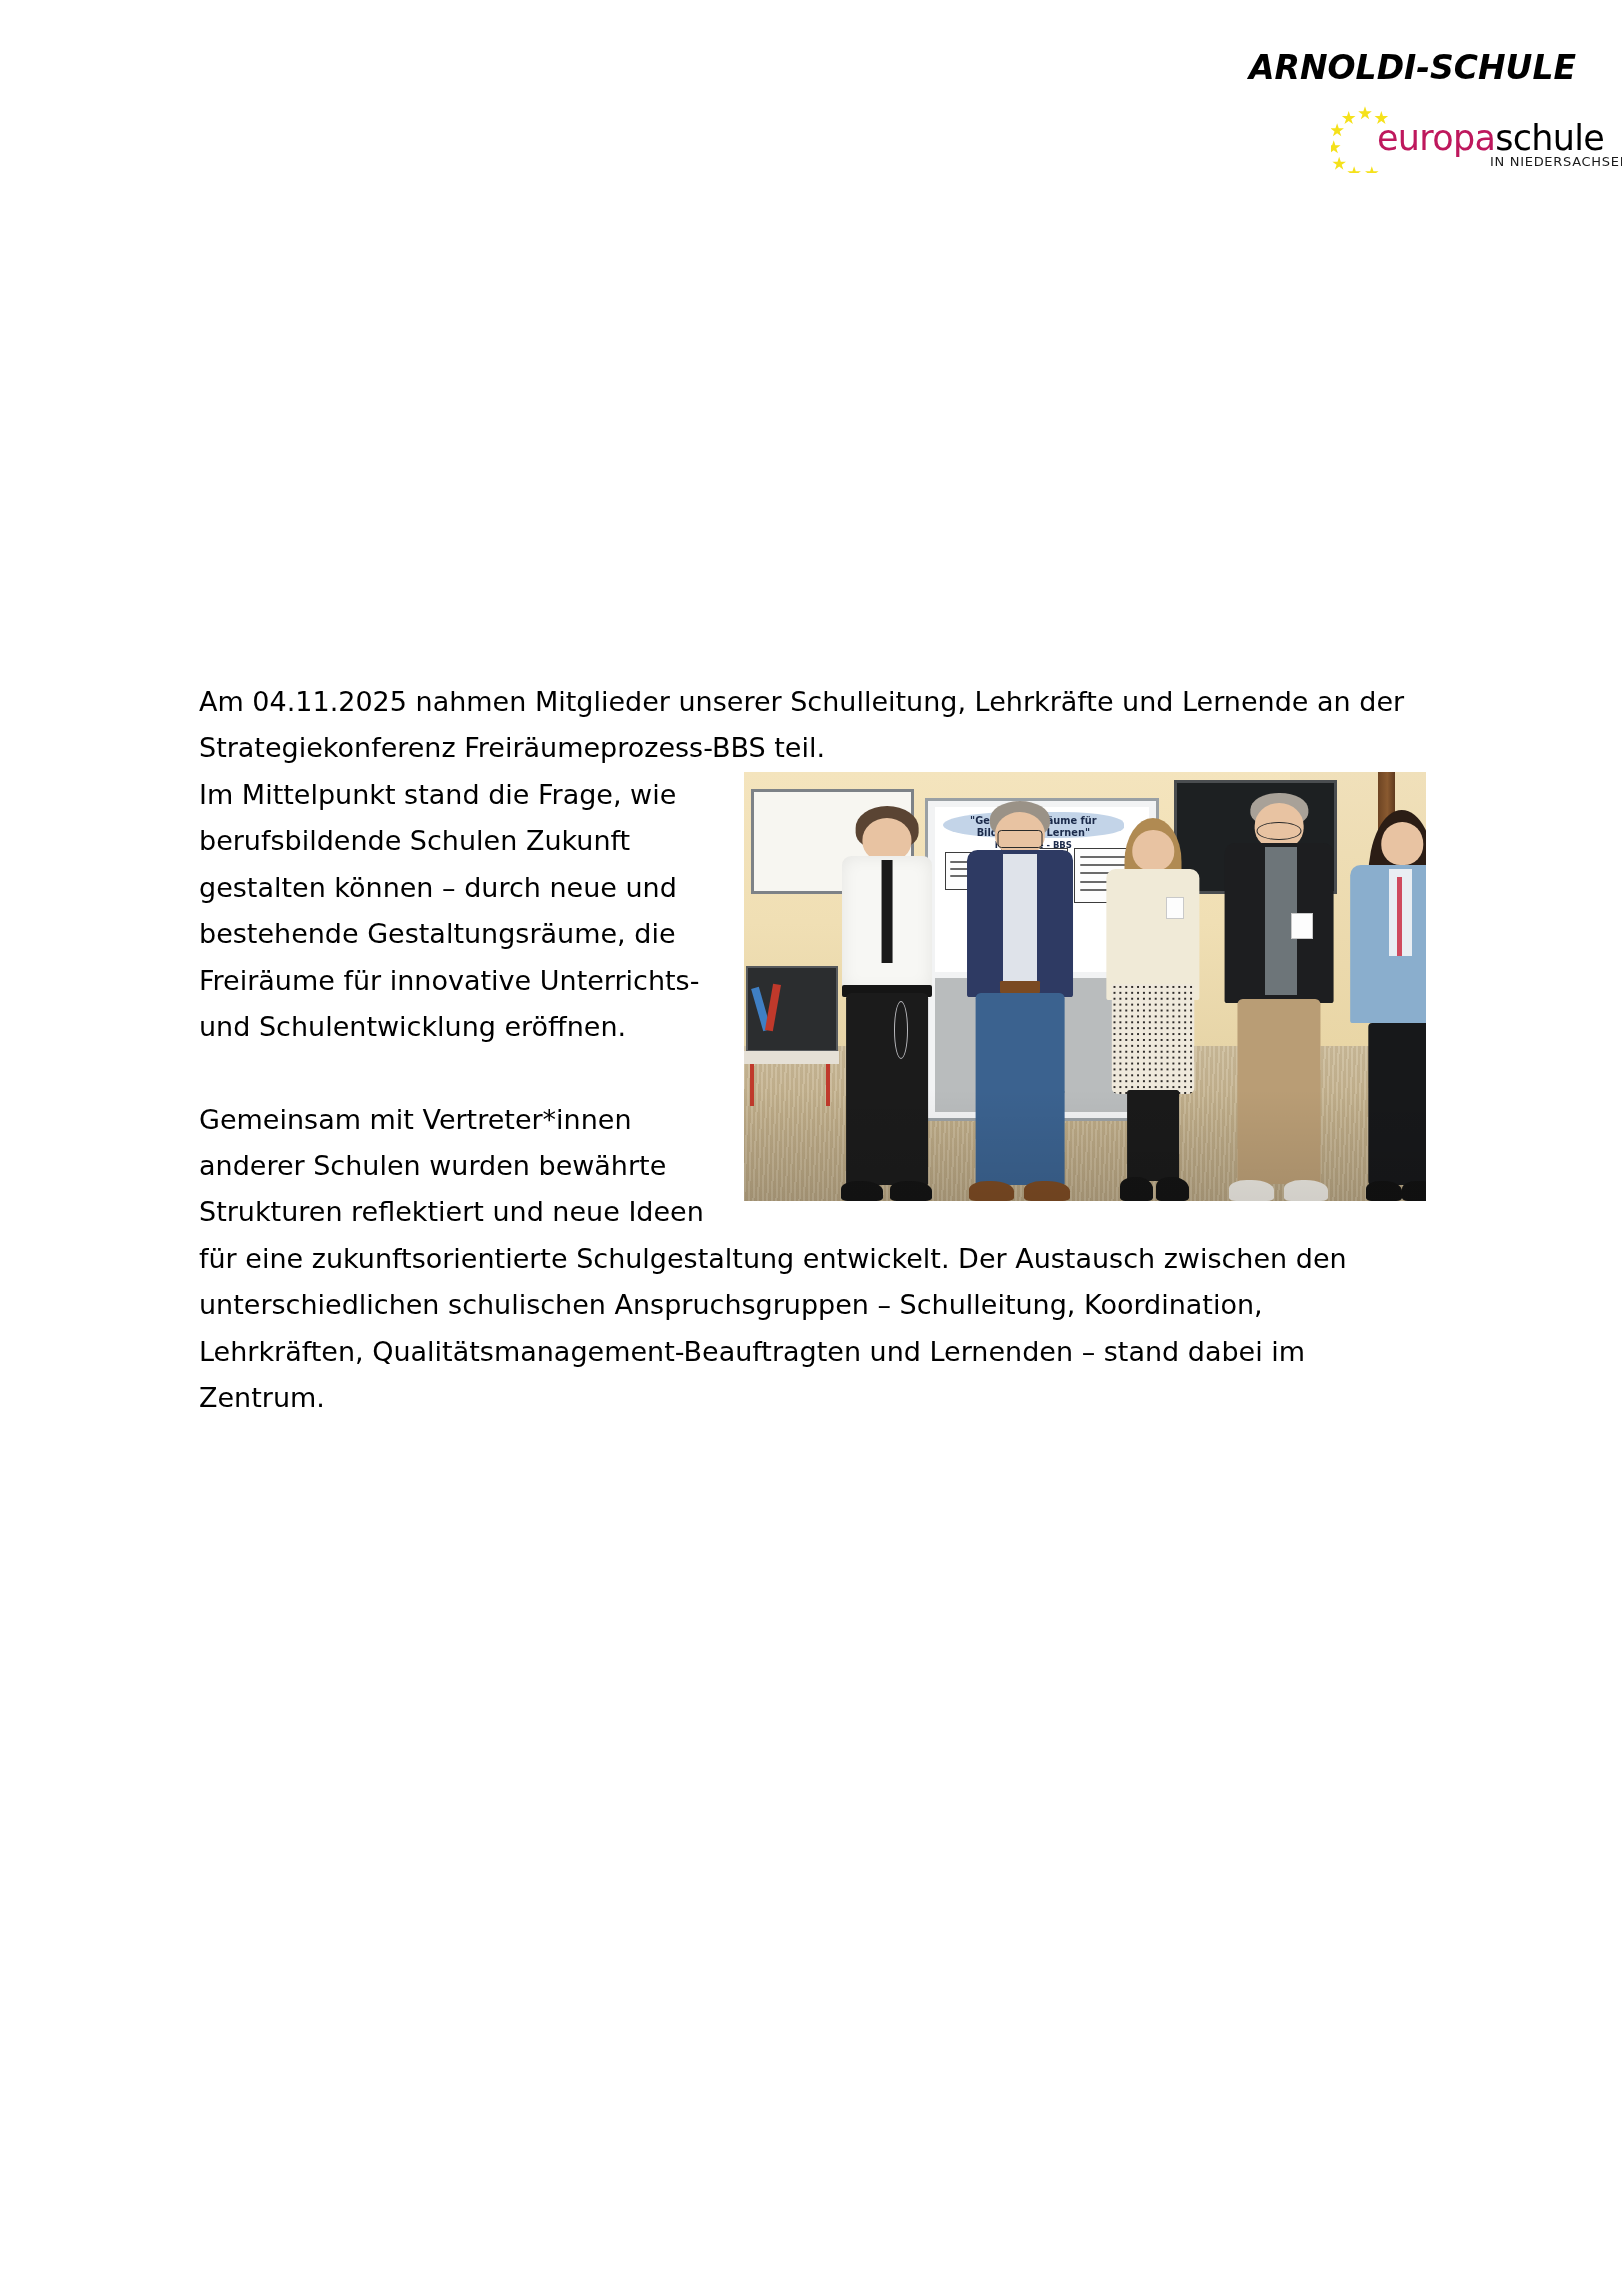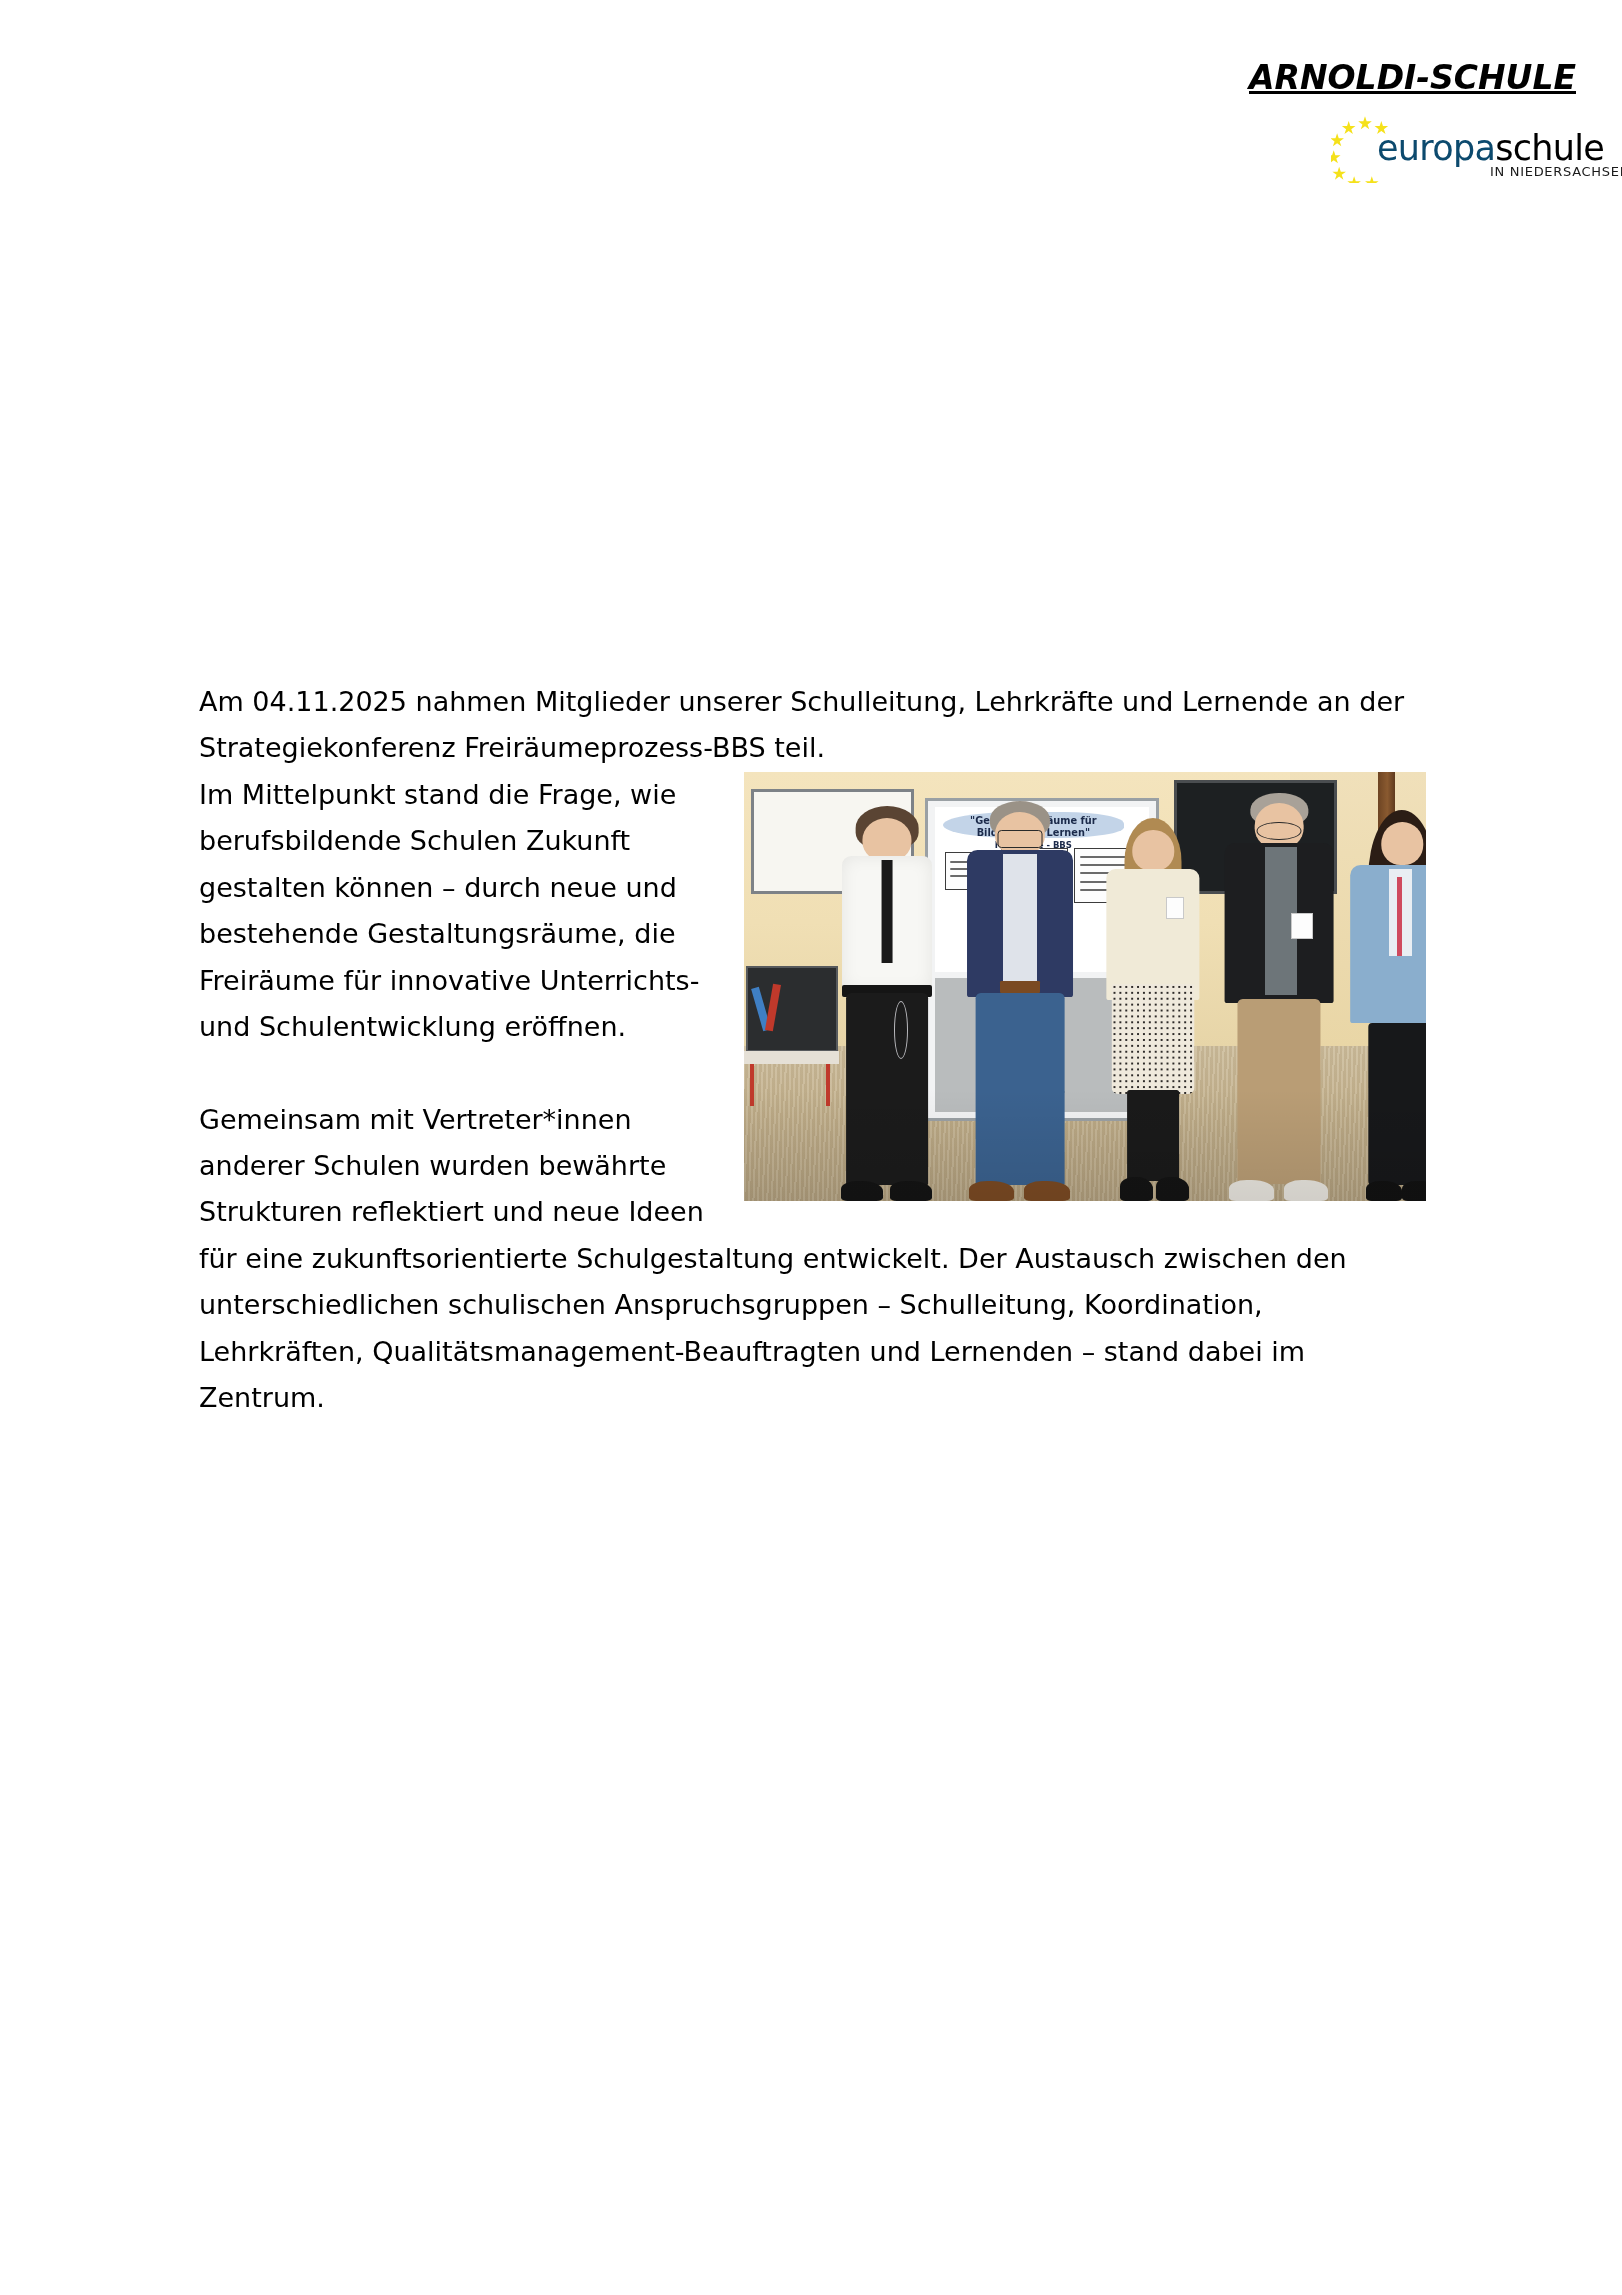--- a/index.html
+++ b/index.html
@@ -41,24 +41,23 @@
   .bbs1-wordmark .r1 { color: #cf2027; letter-spacing: 0; }
 
   .arnoldi-line {
     font-family: "DejaVu Sans", sans-serif;
     font-weight: bold;
     font-style: italic;
     font-size: 33px;
     letter-spacing: 0px;
     color: #000000;
     text-align: right;
-    margin-top: 19px;
+    margin-top: 9px;
     margin-right: 2.6px;
     white-space: nowrap;
-    text-decoration: underline;
   }
 
   .europaschule {
     position: relative;
     margin-top: 15.7px;
     height: 72px;
   }
   .euro-stars {
     position: absolute;
     left: 82px;
@@ -69,21 +68,21 @@
   .euro-text {
     position: absolute;
     left: 128px;
     top: 15.7px;
     text-align: left;
     white-space: nowrap;
   }
   .euro-text .eu-blue {
     font-family: "DejaVu Sans", sans-serif;
     font-size: 35px;
-    color: #0c4a6e;
+    color: #be185d;
     letter-spacing: -0.7px;
   }
   .euro-text .eu-black {
     font-family: "DejaVu Sans", sans-serif;
     font-size: 35px;
     color: #000000;
     letter-spacing: -0.7px;
   }
   .euro-sub {
     position: absolute;

